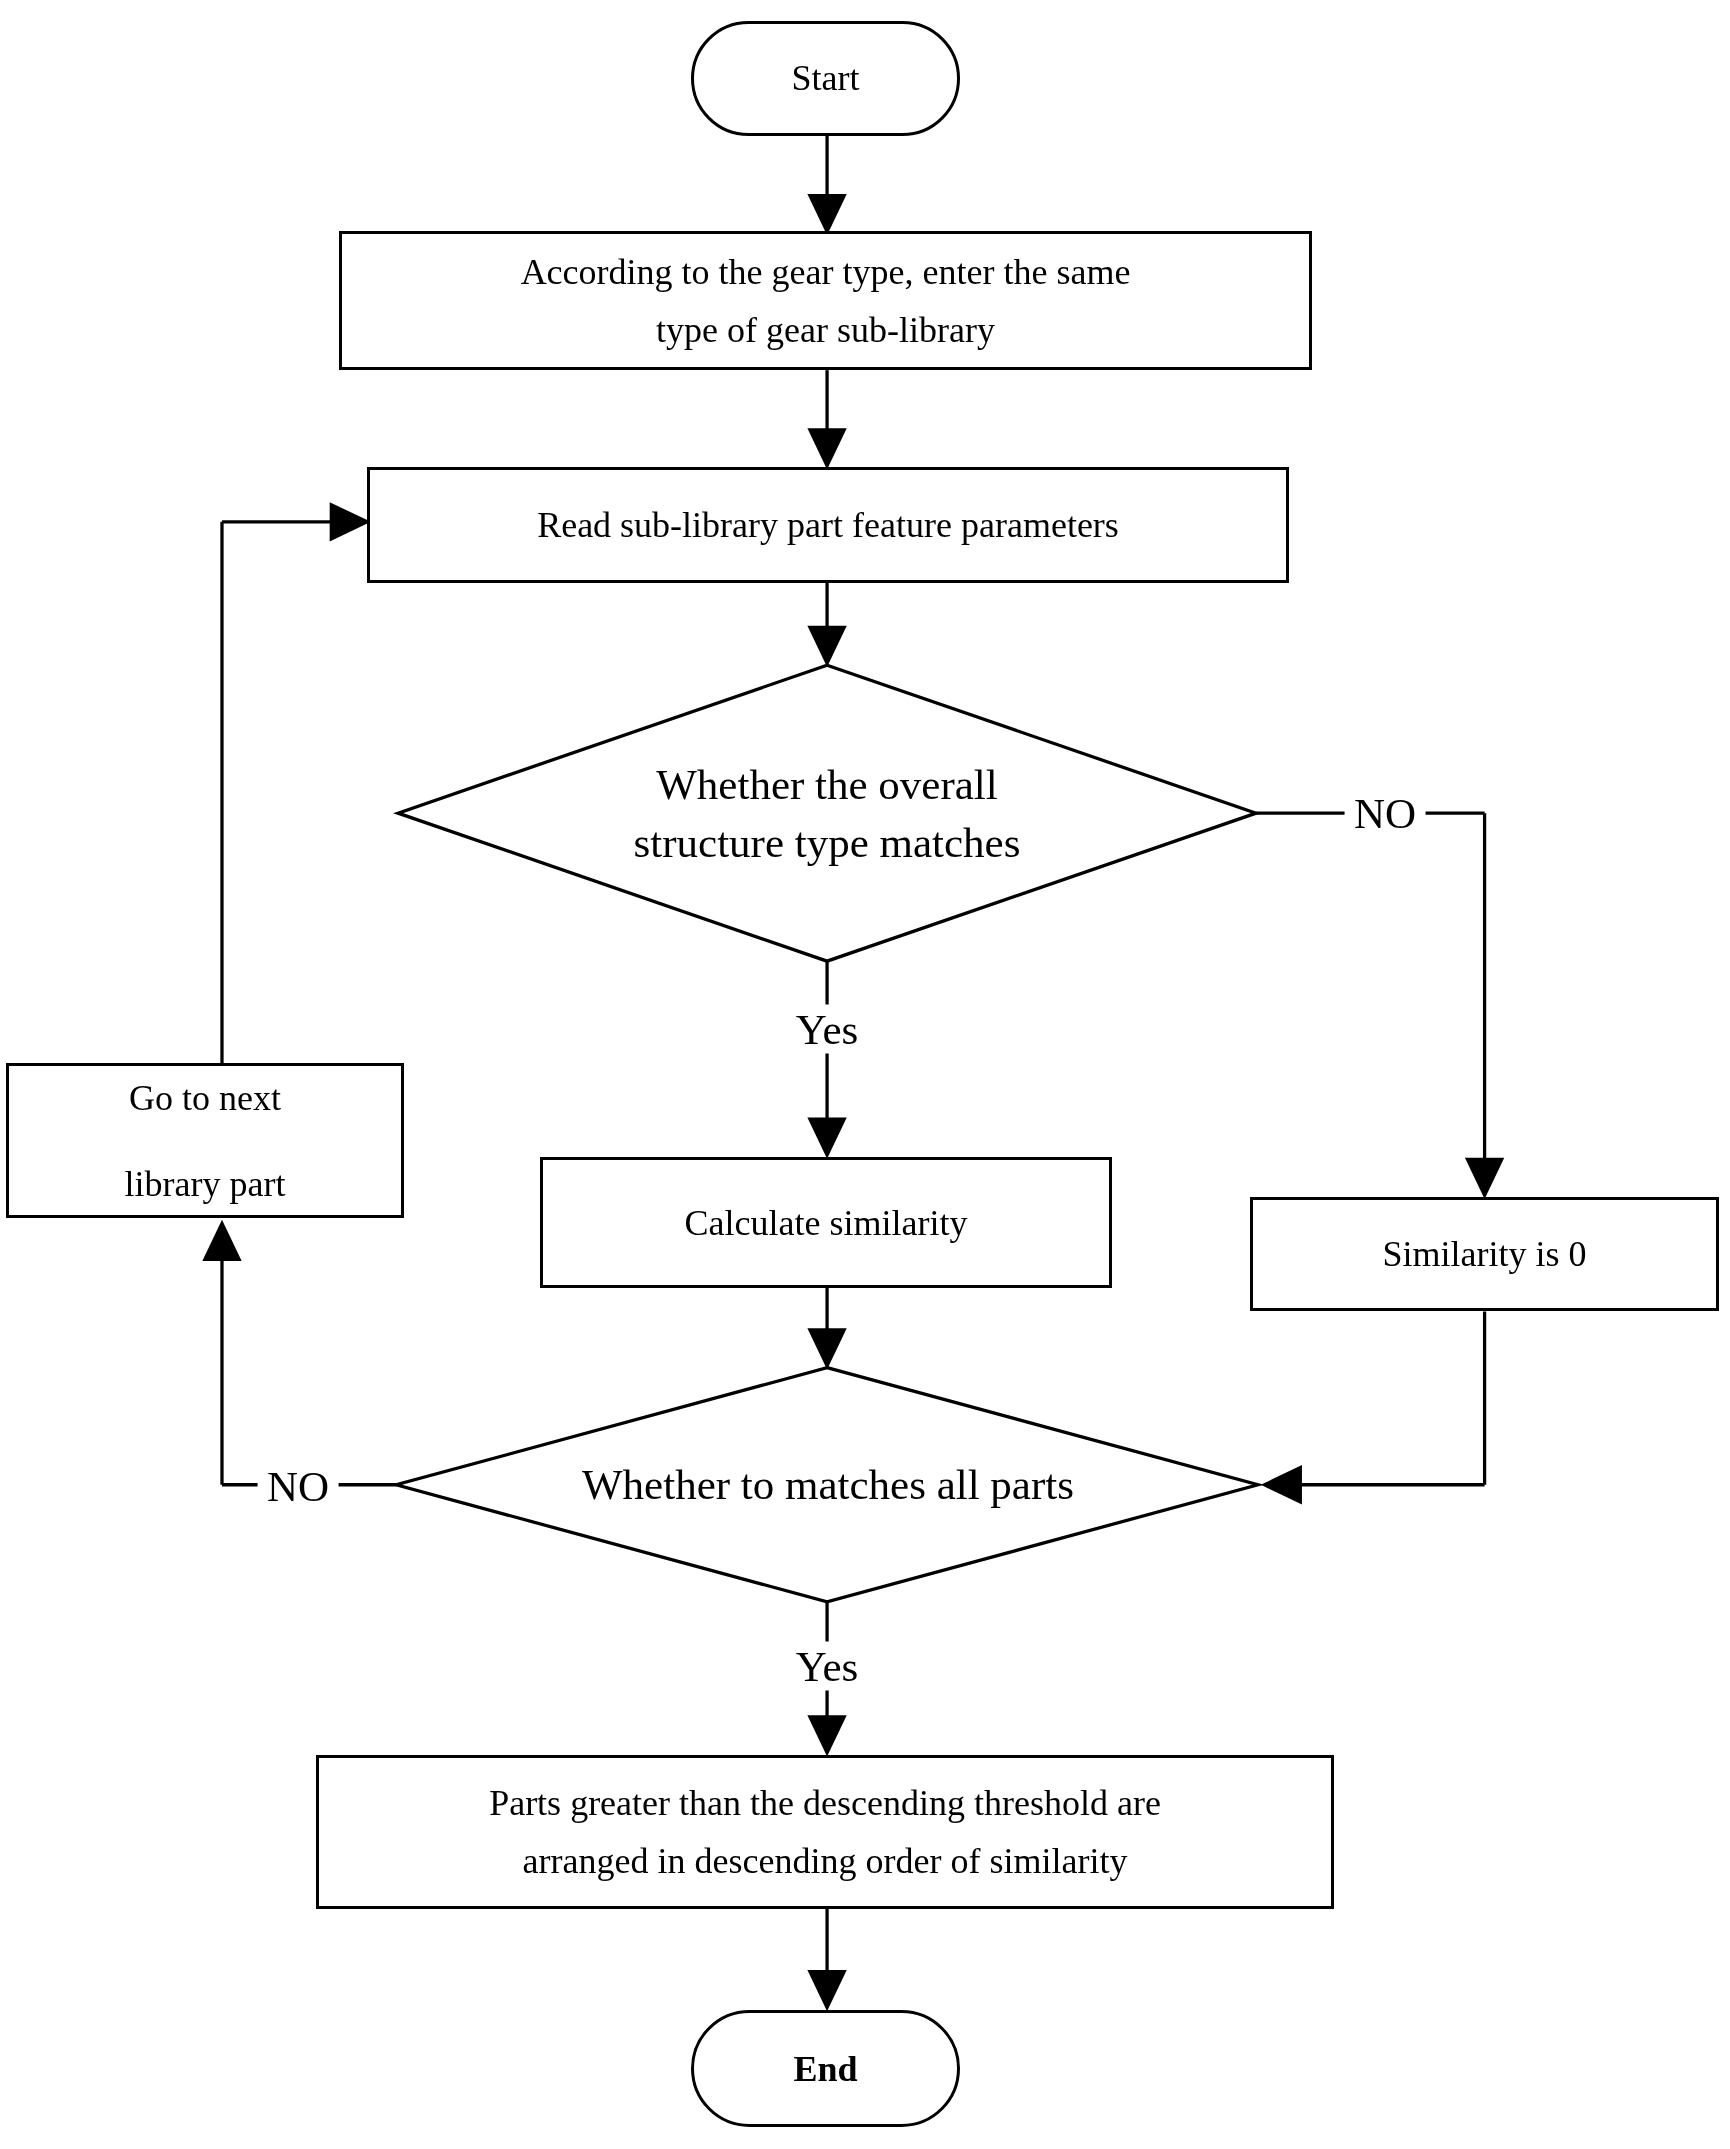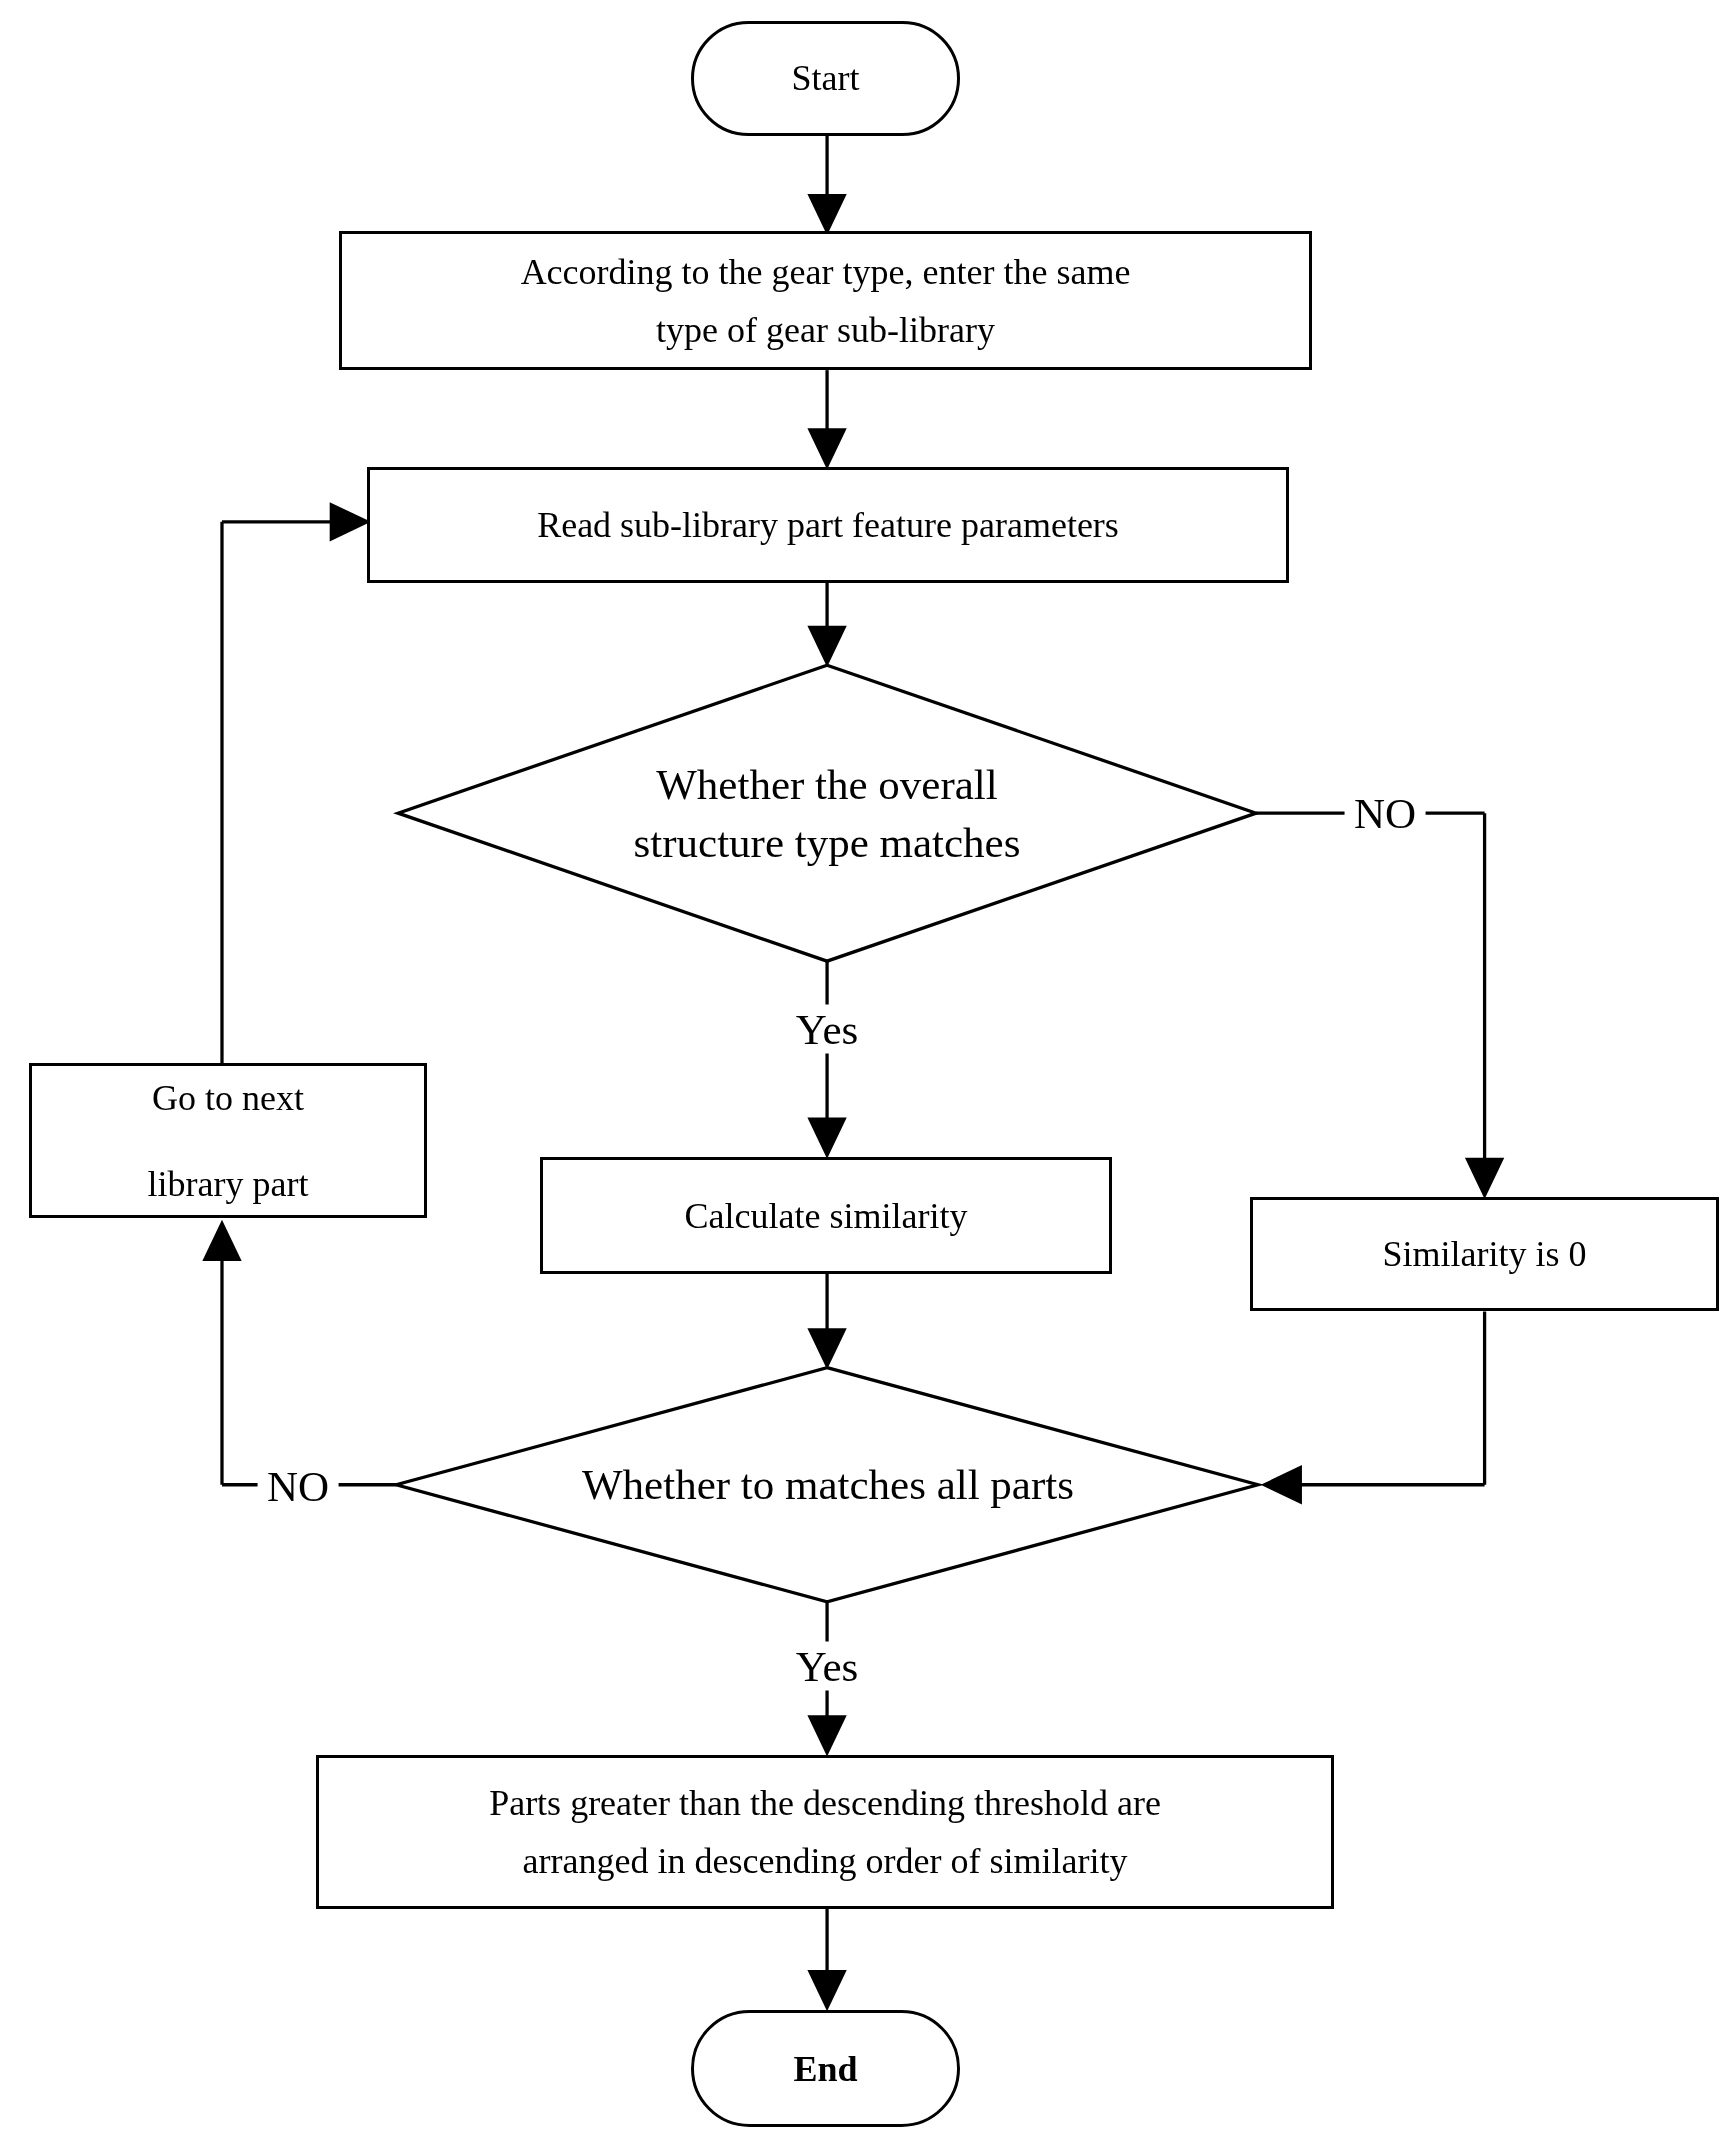--- a/index.html
+++ b/index.html
@@ -111,29 +111,29 @@
 
   <div class="node" style="left:367px;top:467px;width:922px;height:116px;">
     <span>Read sub-library part feature parameters</span>
   </div>
 
   <div class="dlabel" style="left:546px;top:748px;width:562px;height:131px;">
     <span>Whether the overall</span>
     <span>structure type matches</span>
   </div>
 
-  <div class="node" style="left:540px;top:1157px;width:572px;height:117px;">
+  <div class="node" style="left:540px;top:1157px;width:572px;height:131px;">
     <span>Calculate similarity</span>
   </div>
 
   <div class="node" style="left:1250px;top:1197px;width:469px;height:114px;">
     <span>Similarity is 0</span>
   </div>
 
-  <div class="node" style="left:29px;top:1063px;width:398px;height:155px;gap:28px;">
+  <div class="node" style="left:6px;top:1063px;width:398px;height:155px;gap:28px;">
     <span>Go to next</span>
     <span>library part</span>
   </div>
 
   <div class="dlabel" style="left:453px;top:1454px;width:750px;height:62px;">
     <span>Whether to matches all parts</span>
   </div>
 
   <div class="node" style="left:316px;top:1755px;width:1018px;height:154px;">
     <span>Parts greater than the descending threshold are</span>

